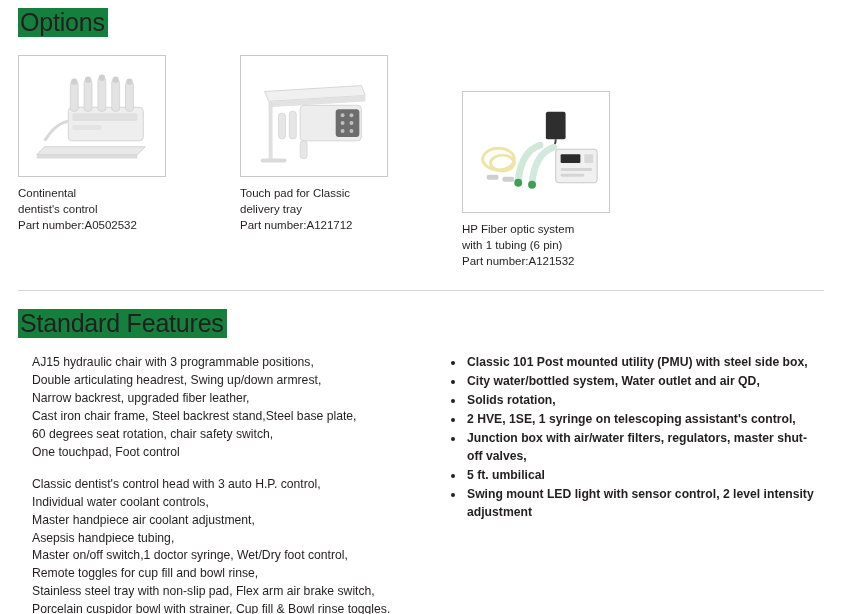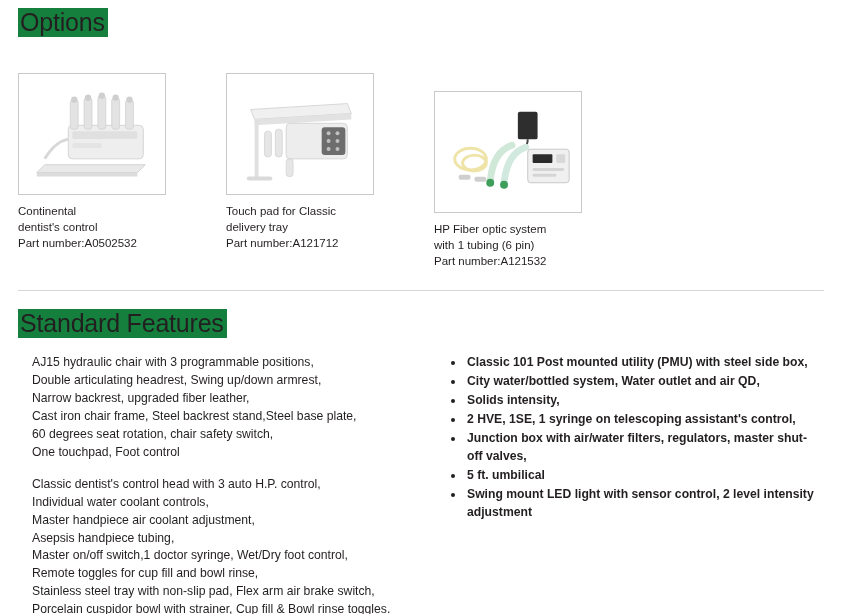--- a/index.html
+++ b/index.html
@@ -36,22 +36,21 @@
     margin: 0;
   }
 
   .heading-row { padding-top: 8px; }
   .heading-row-2 { padding-top: 2px; }
 
   
   .options-row {
     display: flex;
     margin-top: 18px;
-    gap: 0;
-    align-items: center;
+    gap: 14px;
   }
   .option-cell {
     width: 205px;
     margin-right: 3px;
   }
   .option-cell:last-child { margin-right: 0; margin-top: 36px; }
 
   .thumb {
     width: 148px;
     height: 122px;
@@ -247,21 +246,21 @@
 Master on/off switch,1 doctor syringe, Wet/Dry foot control,
 Remote toggles for cup fill and bowl rinse,
 Stainless steel tray with non-slip pad, Flex arm air brake switch,
 Porcelain cuspidor bowl with strainer, Cup fill &amp; Bowl rinse toggles.</p>
     </div>
 
     <div class="features-right">
       <ul class="bullets">
         <li>Classic 101 Post mounted utility (PMU) with steel side box,</li>
         <li>City water/bottled system, Water outlet and air QD,</li>
-        <li>Solids intensity,</li>
+        <li>Solids rotation,</li>
         <li>2 HVE, 1SE, 1 syringe on telescoping assistant's control,</li>
         <li>Junction box with air/water filters, regulators, master shut-off valves,</li>
         <li>5 ft. umbilical</li>
         <li>Swing mount LED light with sensor control, 2 level intensity adjustment</li>
       </ul>
     </div>
   </div>
 
 </div>
 

